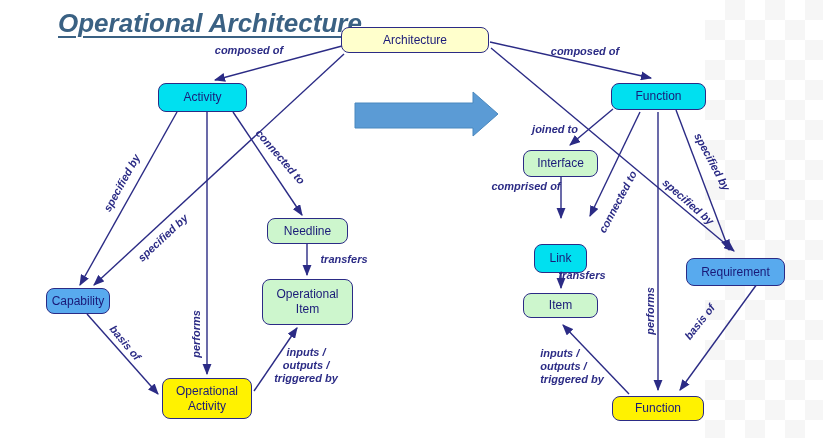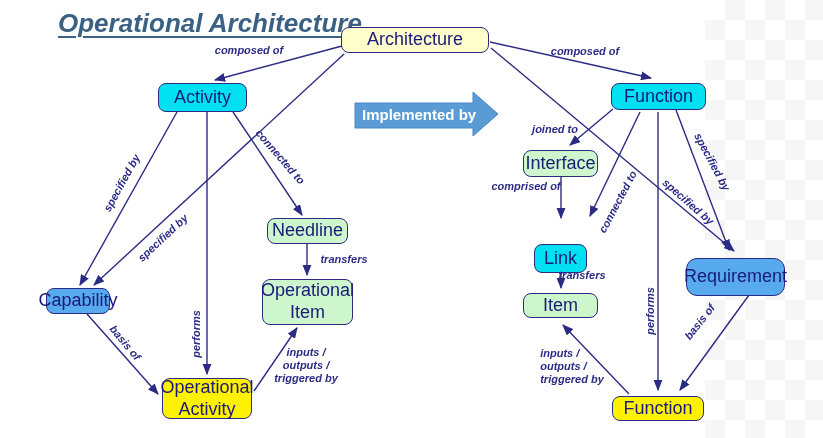--- a/index.html
+++ b/index.html
@@ -16,21 +16,21 @@
   }
   svg.wires{position:absolute;left:0;top:0;z-index:1;}
   .title{
     position:absolute;z-index:2;font-size:26px;font-weight:bold;font-style:italic;
     color:#3A6183;text-decoration:underline;text-underline-offset:4px;
     text-decoration-thickness:2px;white-space:nowrap;
   }
   .node{
     position:absolute;z-index:2;display:flex;align-items:center;justify-content:center;
     border:1.6px solid #2B2B85;border-radius:8px;color:#1A1A78;
-    font-size:18px;line-height:1.22;text-align:center;white-space:pre-line;
+    font-size:12px;line-height:1.22;text-align:center;white-space:pre-line;
     box-sizing:border-box;
   }
   .fill-cream {background:#FFFFCC;}
   .fill-cyan  {background:#00E0F0;}
   .fill-green {background:#CDF6CD;}
   .fill-blue  {background:#58AAEE;}
   .fill-yellow{background:#FFF200;}
   .elabel{
     position:absolute;z-index:2;color:#2B2B85;font-size:11px;font-style:italic;
     font-weight:600;white-space:pre-line;text-align:center;line-height:1.18;
@@ -76,32 +76,31 @@
       <line x1="561" y1="251" x2="561" y2="288" marker-end="url(#arr)"></line>
       <line x1="757" y1="284" x2="680" y2="390" marker-end="url(#arr)"></line>
       <line x1="629" y1="394" x2="563" y2="325" marker-end="url(#arr)"></line>
     </g>
 
     <polygon points="355,103 473,103 473,92 498,114 473,136 473,128 355,128" fill="#5B9BD5" stroke="#4A88BE" stroke-width="1"></polygon>
   </svg>
 
   <div class="title" style="left:58px;top:8px;">Operational Architecture</div>
 
-  <div class="big-arrow-label" style="left:362px;top:106px;">Implemented by</div>
 
   <div class="node fill-cream" style="left:341px;top:27px;width:148px;height:26px;">Architecture</div>
   <div class="node fill-cyan" style="left:158px;top:83px;width:89px;height:29px;">Activity</div>
   <div class="node fill-cyan" style="left:611px;top:83px;width:95px;height:27px;">Function</div>
   <div class="node fill-green" style="left:523px;top:150px;width:75px;height:27px;">Interface</div>
   <div class="node fill-green" style="left:267px;top:218px;width:81px;height:26px;">Needline</div>
   <div class="node fill-cyan" style="left:534px;top:206px;width:53px;height:29px;margin-top:38px;">Link</div>
   <div class="node fill-blue" style="left:46px;top:288px;width:64px;height:26px;">Capability</div>
   <div class="node fill-green" style="left:262px;top:279px;width:91px;height:46px;">Operational
 Item</div>
-  <div class="node fill-blue" style="left:686px;top:258px;width:99px;height:38px;border-radius:11px;">Requirement</div>
+  <div class="node fill-blue" style="left:686px;top:258px;width:99px;height:28px;">Requirement</div>
   <div class="node fill-green" style="left:523px;top:293px;width:75px;height:25px;">Item</div>
   <div class="node fill-yellow" style="left:162px;top:378px;width:90px;height:41px;">Operational
 Activity</div>
   <div class="node fill-yellow" style="left:612px;top:396px;width:92px;height:25px;">Function</div>
 
   <div class="elabel" style="left:249px;top:50px;">composed of</div>
   <div class="elabel" style="left:585px;top:51px;">composed of</div>
   <div class="elabel" style="left:122px;top:183px;transform:translate(-50%,-50%) rotate(-61deg);">specified by</div>
   <div class="elabel" style="left:163px;top:238px;transform:translate(-50%,-50%) rotate(-43deg);">specified by</div>
   <div class="elabel" style="left:280px;top:157px;transform:translate(-50%,-50%) rotate(49deg);">connected to</div>

